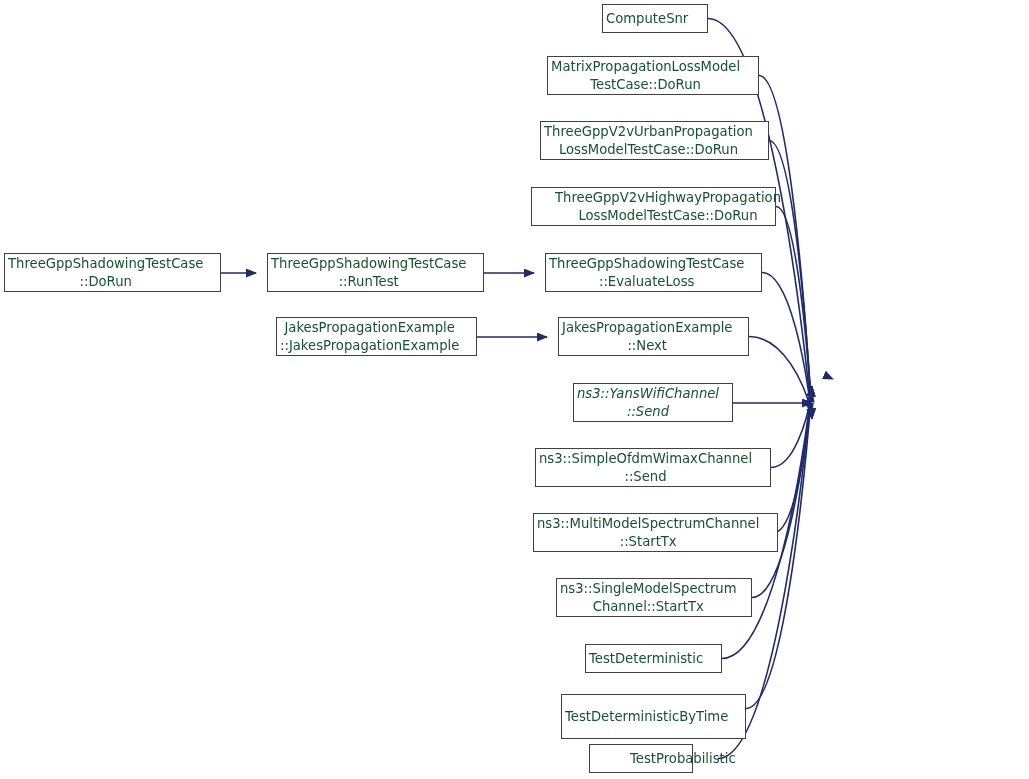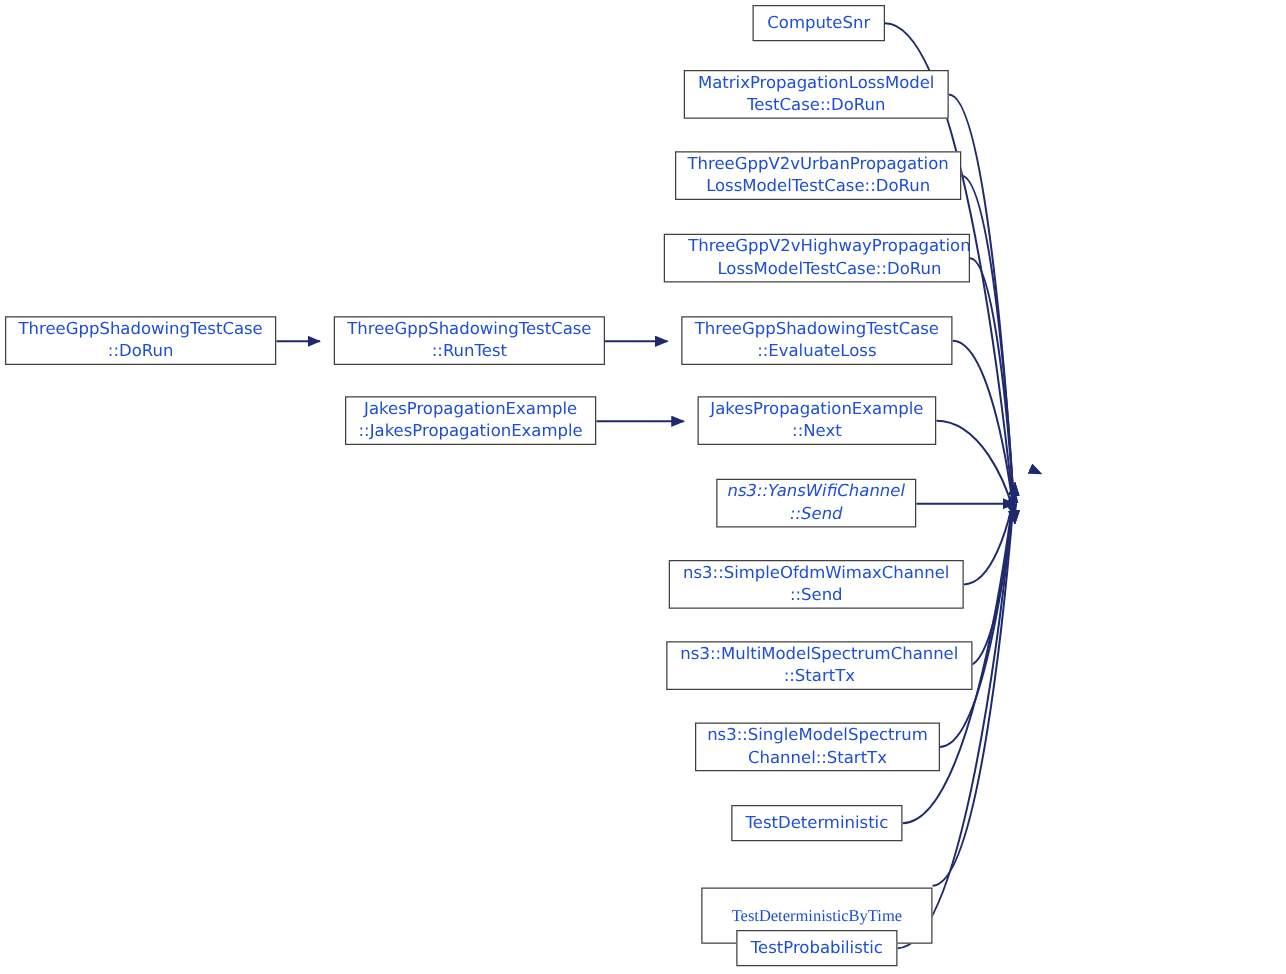--- a/index.html
+++ b/index.html
@@ -11,25 +11,24 @@
   }
   #graph{position:relative;width:1029px;height:779px;}
   #edges{position:absolute;left:0;top:0;width:1029px;height:779px;}
   .node{
     position:absolute;
     box-sizing:border-box;
     border:1px solid #404040;
     background:#ffffff;
     display:flex;
     align-items:center;
-    justify-content:center;
     text-align:center;
     font-size:13.2px;
     line-height:1.33;
-    color:#1d4ed8;
+    color:#14532d;
     white-space:pre;
     z-index:3;
   }
   .node.highlight{background:#bfbfbf;border-color:#404040;}
   .node .lbl{display:block;padding:0 3px;}
 </style>
 </head>
 <body>
 
 <div id="graph">
@@ -78,15 +77,15 @@
 ::Next</span></div>
     <div class="node" style="left: 573px; top: 383px; width: 160px; height: 39px; font-style: italic;"><span class="lbl">ns3::YansWifiChannel
 ::Send</span></div>
     <div class="node" style="left: 535px; top: 448px; width: 236px; height: 39px;"><span class="lbl">ns3::SimpleOfdmWimaxChannel
 ::Send</span></div>
     <div class="node" style="left: 533px; top: 513px; width: 245px; height: 39px;"><span class="lbl">ns3::MultiModelSpectrumChannel
 ::StartTx</span></div>
     <div class="node" style="left: 556px; top: 578px; width: 196px; height: 39px;"><span class="lbl">ns3::SingleModelSpectrum
 Channel::StartTx</span></div>
     <div class="node" style="left: 585px; top: 644px; width: 137px; height: 29px;"><span class="lbl">TestDeterministic</span></div>
-    <div class="node" style="left: 561px; top: 710px; width: 185px; height: 45px; font-family: Liberation Serif, serif;"><span class="lbl">TestDeterministicByTime</span></div>
-    <div class="node" style="left: 589px; top: 744px; width: 129px; height: 29px;"><span class="lbl">TestProbabilistic</span></div>
+    <div class="node" style="left: 561px; top: 694px; width: 185px; height: 45px;"><span class="lbl">TestDeterministicByTime</span></div>
+    <div class="node" style="left: 589px; top: 744px; width: 104px; height: 29px; padding-left: 37px;"><span class="lbl">TestProbabilistic</span></div>
   </div>
 
 </body></html>

